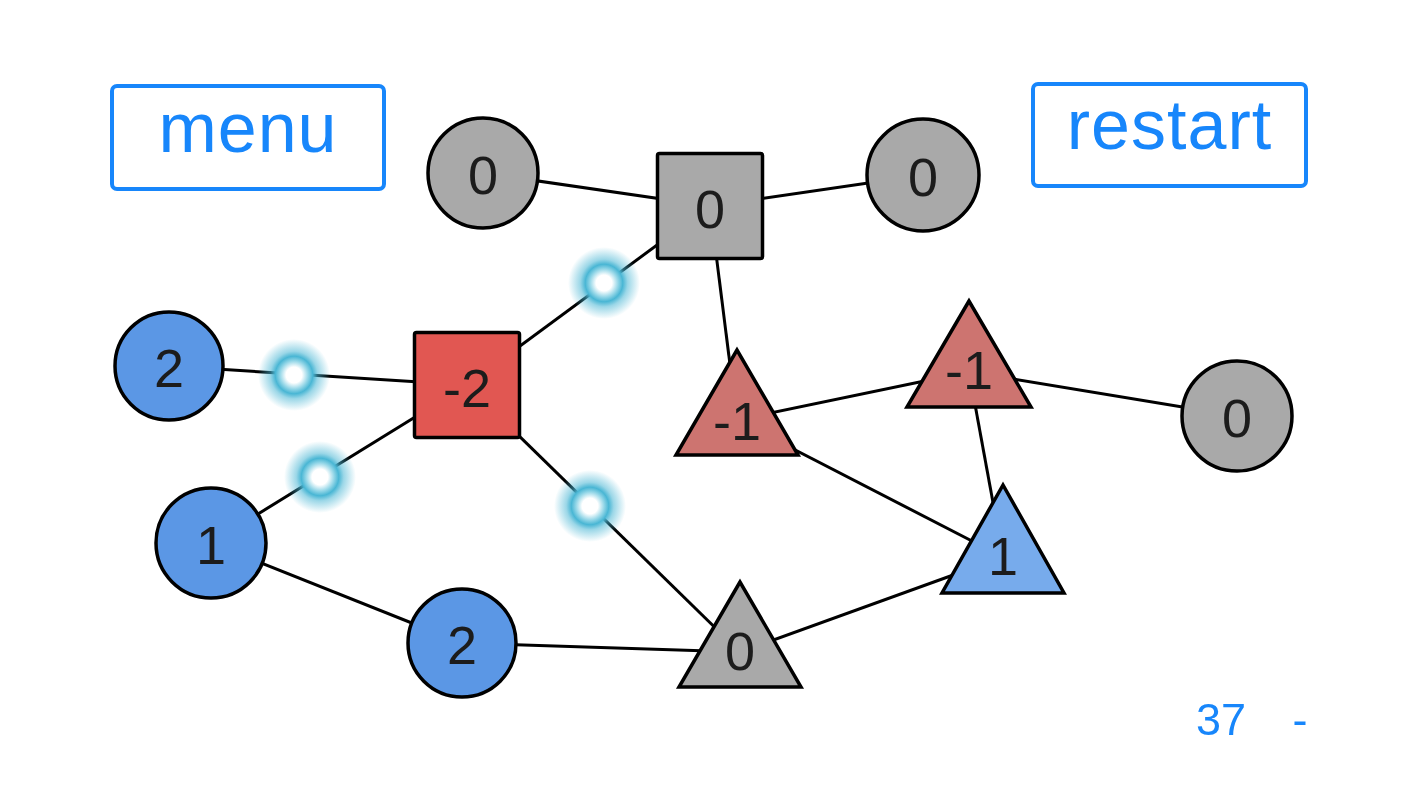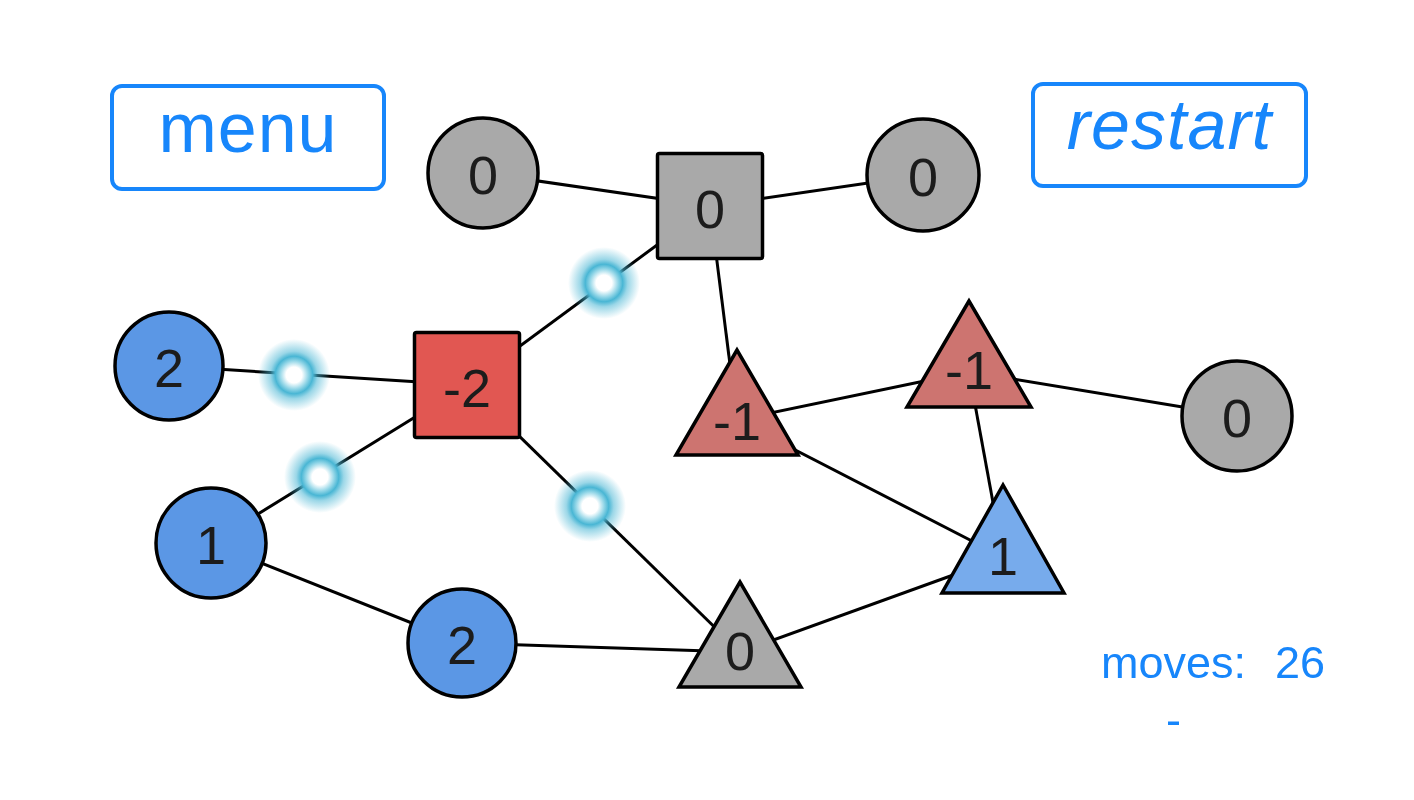--- a/index.html
+++ b/index.html
@@ -11,34 +11,34 @@
     overflow: hidden;
     font-family: "Liberation Sans", sans-serif;
   }
   svg.graph { position: absolute; left: 0; top: 0; }
   .btn {
     position: absolute;
     display: flex;
     align-items: center;
     justify-content: center;
     border: 4px solid #1786fb;
-    border-radius: 12px;
+    border-radius: 7px;
     color: #1786fb;
     font-size: 70px;
     font-weight: 300;
     letter-spacing: 1px;
     cursor: pointer;
     user-select: none;
     background: #ffffff00;
     line-height: 1;
     padding-bottom: 20px;
     box-sizing: border-box;
   }
   .btn-menu   { left: 110px; top: 84px;  width: 276px; height: 107px; }
-  .btn-restart{ left: 1031px; top: 82px; width: 277px; height: 106px; font-style: italic; }
+  .btn-restart{ left: 1031px; top: 82px; width: 277px; height: 106px; }
   .status {
     position: absolute;
     right: 82px;
     bottom: 58px;
     display: grid;
     grid-template-columns: auto 64px;
     column-gap: 22px;
     row-gap: 12px;
     color: #1786fb;
     font-size: 45px;
@@ -118,18 +118,17 @@
         <polygon points="1003,485 942,593 1064,593" stroke-linejoin="miter" fill="#77abec" stroke="#000000" stroke-width="3.5"></polygon>
         <text x="1003" y="556" text-anchor="middle" dominant-baseline="central" font-size="54" class="node-label">1</text>
       </g>
   </svg>
 
   <div class="btn btn-menu">menu</div>
 
   <div class="btn btn-restart">restart</div>
 
   <div class="status">
-    <span class="lbl">moves:</span>
-    <span class="val">26</span>
+    <span class="val">37</span>
     <span class="val">-</span>
   </div>
 
 </div>
 
 </body></html>

